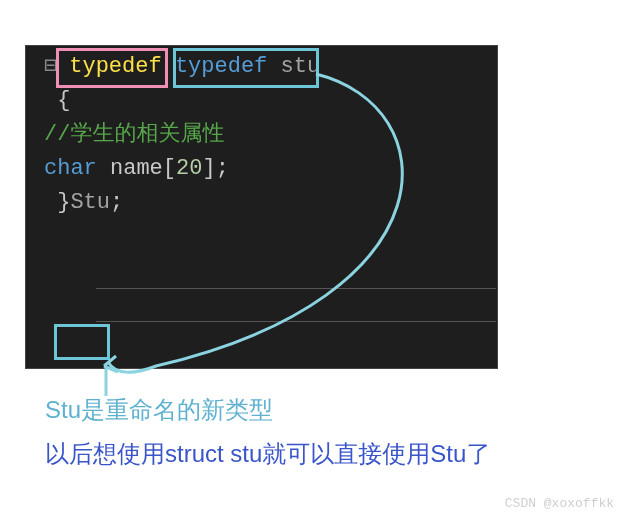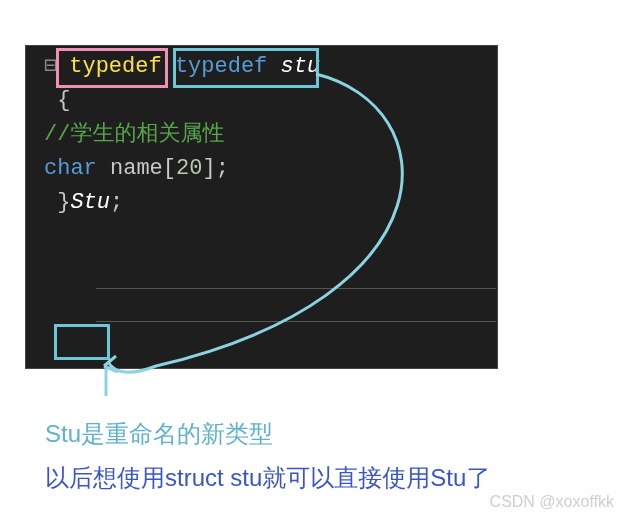--- a/index.html
+++ b/index.html
@@ -35,22 +35,21 @@
       color: #888888;
     }
     .keyword-typedef {
       color: #fde047;
       margin-left: 12px;
     }
     .keyword-struct {
       color: #569cd6;
     }
     .identifier {
-      color: #ffffff;
-      font-style: italic;
+      color: #a3a3a3;
     }
     .comment {
       color: #57a64a;
     }
     .type {
       color: #569cd6;
     }
     .varname {
       color: #c8c8c8;
     }
@@ -103,38 +102,38 @@
       height: 34px;
       border-top: 1px solid #555;
       border-bottom: 1px solid #555;
       pointer-events: none;
     }
     .cursor-mark {
       border-left: 1px solid #bbb;
     }
     .annotations {
       margin-left: 35px;
-      margin-top: 46px;
+      margin-top: 22px;
       font-family: "Microsoft YaHei", Arial, sans-serif;
       font-size: 24px;
       line-height: 38px;
     }
     .anno-line1 {
       color: #5eb1cf;
       margin-bottom: 6px;
     }
     .anno-line2 {
       color: #3a55c9;
     }
     .watermark {
       position: absolute;
       bottom: 6px;
       right: 10px;
-      font-family: Liberation Sans, sans-serif;
-      font-size: 16px;
+      font-family: Liberation Mono, monospace;
+      font-size: 13px;
       color: #cfcfcf;
     }
   </style>
 </head>
 <body>
 
 <div class="code-frame">
 
   <div class="highlight-row"></div>
 

